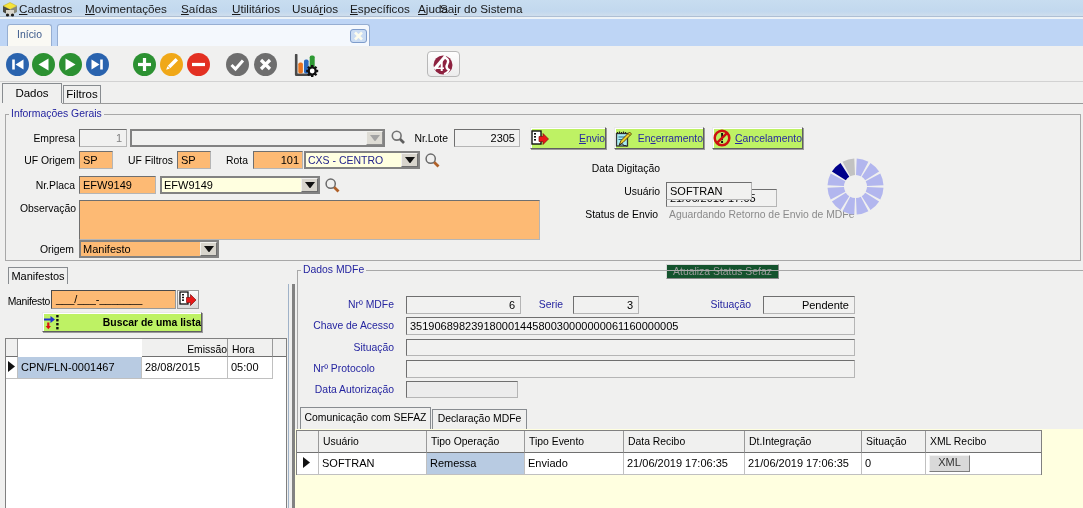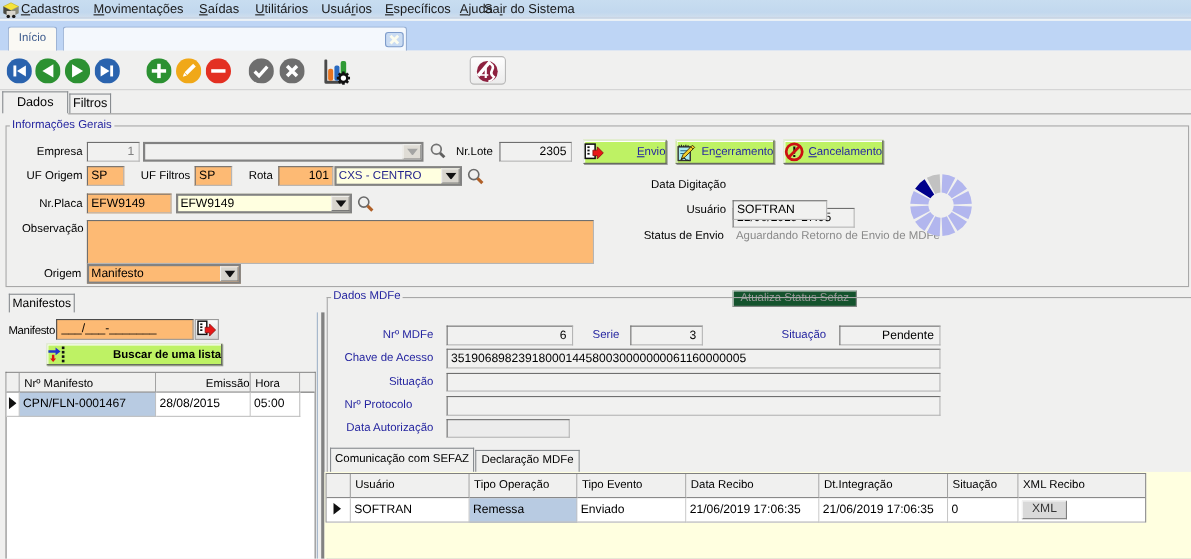--- a/index.html
+++ b/index.html
@@ -281,21 +281,20 @@
       <rect x="13.2" y="1" width="2.4" height="2.4" fill="#111"></rect>
       <rect x="13.2" y="5" width="2.4" height="2.4" fill="#111"></rect>
       <rect x="13.2" y="9" width="2.4" height="2.4" fill="#111"></rect>
       <rect x="13.2" y="13" width="2.4" height="2.4" fill="#111"></rect>
     </svg>
   Buscar de uma lista
 </div>
 
 <div class="grid" style="left:5px;top:338px;width:282px;height:170px;border-bottom:none;">
   <div class="gh" style="left:0;top:0;width:12px;height:18px;"></div>
-  <div class="gh" style="left:12px;top:0;width:124px;height:18px;">Nrº Manifesto</div>
   <div class="gh" style="left:136px;top:0;width:86px;height:18px;text-align:right;">Emissão</div>
   <div class="gh" style="left:222px;top:0;width:45px;height:18px;">Hora</div>
   <div class="gh" style="left:267px;top:0;width:13px;height:18px;border-right:none;"></div>
   <div class="gc" style="left:0;top:18px;width:12px;height:22px;padding-left:2px;"><svg width="7" height="11" viewBox="0 0 7 11">
         <polygon points="0,0 7,5.5 0,11" fill="#111"></polygon>
       </svg></div>
   <div class="gc sel" style="left:12px;top:18px;width:124px;height:22px;">CPN/FLN-0001467</div>
   <div class="gc" style="left:136px;top:18px;width:86px;height:22px;">28/08/2015</div>
   <div class="gc" style="left:222px;top:18px;width:45px;height:22px;">05:00</div>
 </div>

